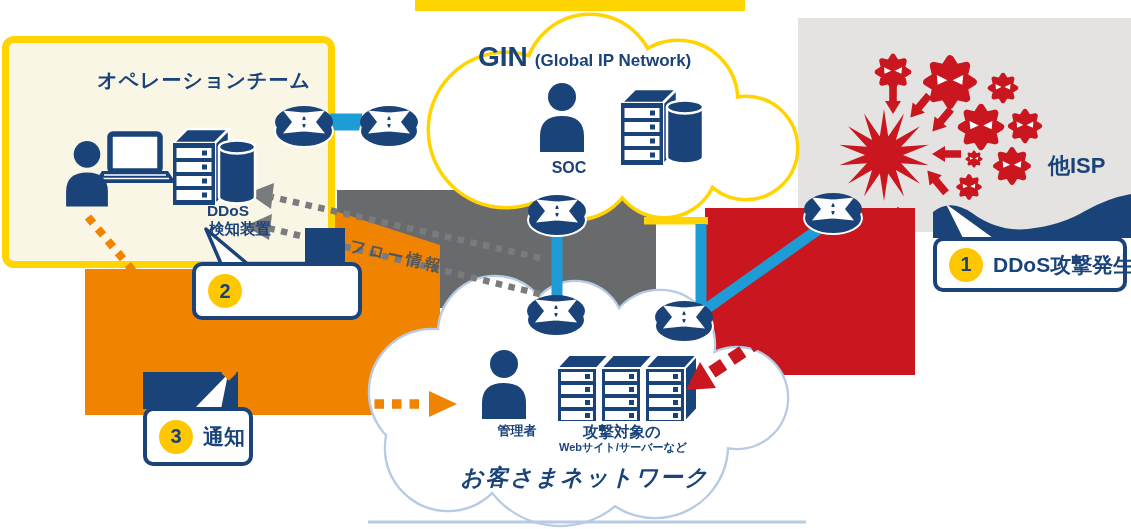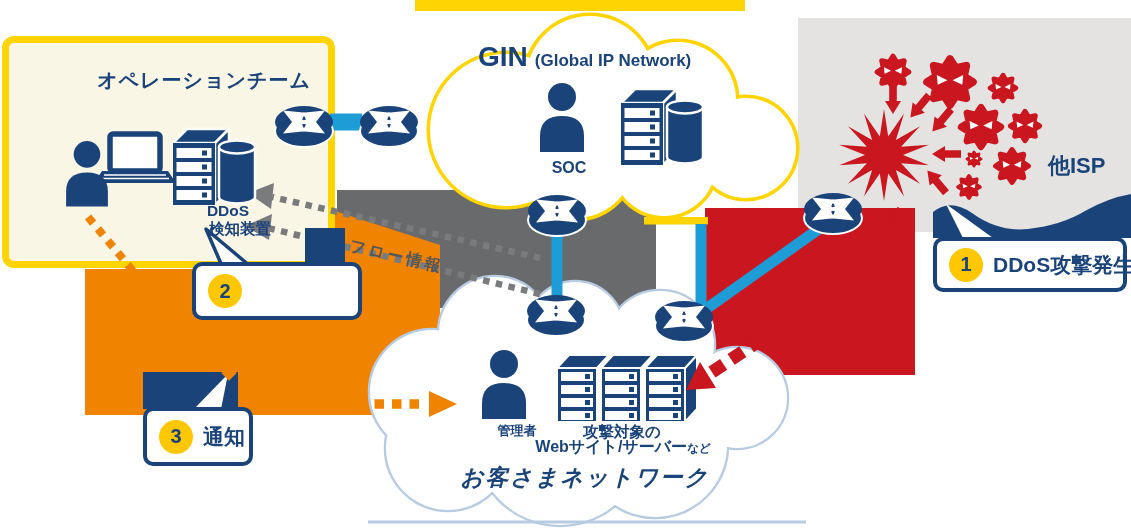--- a/index.html
+++ b/index.html
@@ -225,21 +225,21 @@
   <div class="lbl center z3" style="left:529px;top:158px;width:80px;font-size:16px;">SOC</div>
 
   <div class="lbl z3" style="left:352px;top:236px;font-size:16px;letter-spacing:3px;color:#55565A;
        transform:rotate(13deg);transform-origin:left top;">フロー情報</div>
 
   <div class="lbl z3" style="left:1048px;top:145px;font-size:22px;margin-top:8px;">他ISP</div>
 
   <div class="lbl center z3" style="left:469px;top:423px;width:96px;font-size:13px;">管理者</div>
   <div class="lbl center z3" style="left:562px;top:423px;width:120px;font-size:15.5px;">攻撃対象の</div>
   <div class="abs z3" style="left:520px;top:437px;width:206px;text-align:center;">
-    <span class="lbl" style="position:static;font-size:16px;">Webサイト/サーバー</span><span class="lbl" style="position:static;font-size:11.5px;">など</span>
+    <span class="lbl" style="position:static;font-size:11px;">Webサイト/サーバー</span><span class="lbl" style="position:static;font-size:11.5px;">など</span>
   </div>
   <div class="lbl center z3" style="left:430px;top:464px;width:310px;font-size:22.5px;letter-spacing:2px;font-style:italic;">お客さまネットワーク</div>
 
   <div class="callout" style="left:933px;top:237px;width:194px;height:55px;">
     <span class="num">1</span>
     <span class="ctext">DDoS攻撃発生</span>
   </div>
   <div class="callout" style="left:192px;top:262px;width:170px;height:58px;">
     <span class="num">2</span>
   </div>

